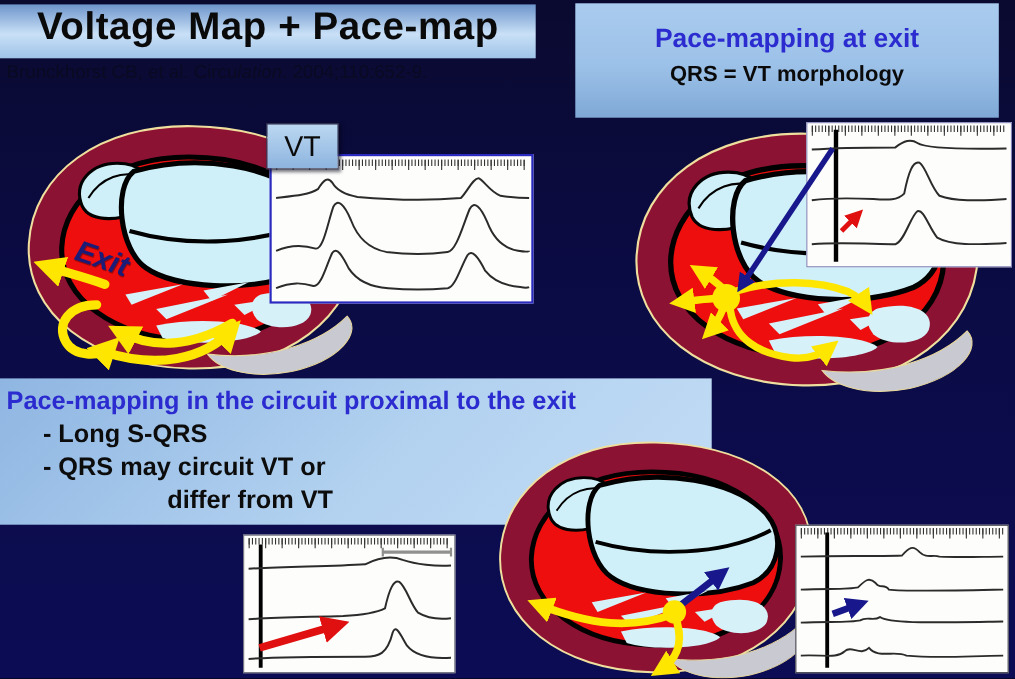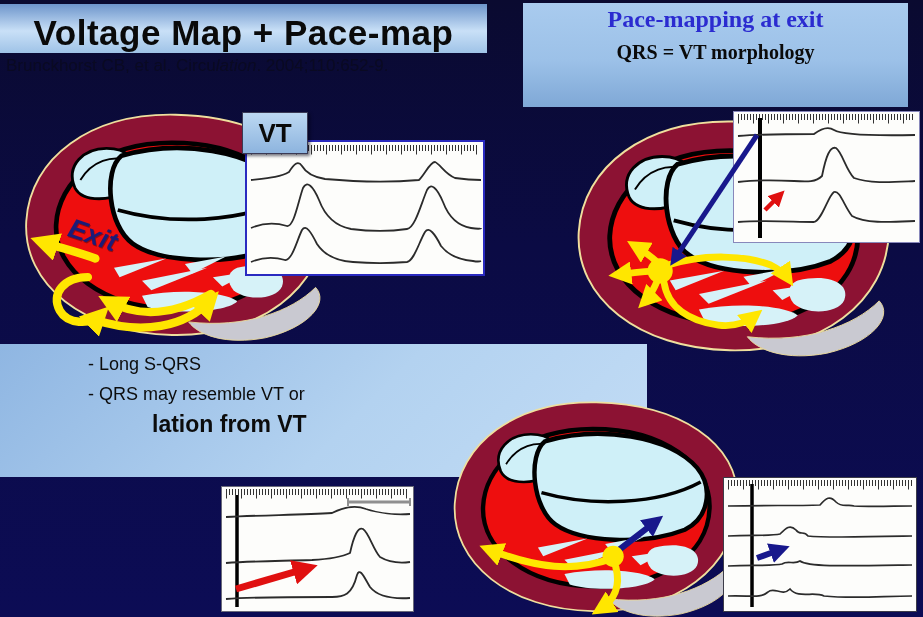--- a/index.html
+++ b/index.html
@@ -6,46 +6,46 @@
   #stage{
     position:relative;width:923px;height:617px;overflow:hidden;
     font-family:"Liberation Sans",sans-serif;
     background:linear-gradient(180deg,#0a0a30 0%,#0b0b44 40%,#0c0c55 100%);
   }
   .abs{position:absolute;}
   
   .title-box{
     left:0;top:4px;width:487px;height:49px;z-index:5;
     background:linear-gradient(180deg,#6d95cb 0%,#c9e0f7 55%,#9fc3e7 100%);
-    display:flex;align-items:flex-end;justify-content:center;
+    display:flex;align-items:flex-start;justify-content:center;
   }
   .title-box .t{font-size:35px;font-weight:bold;color:#0a0a0a;letter-spacing:.5px;}
   .citation{left:6px;top:56px;z-index:2;font-size:17px;color:#0a0a22;white-space:nowrap;}
   .citation i{font-style:italic;}
   .exit-box{
     left:523px;top:3px;width:385px;height:104px;z-index:5;
     background:linear-gradient(180deg,#a9cbee 0%,#9cc1e8 55%,#7fa8d6 100%);
-    text-align:center;padding-top:0;box-sizing:border-box;font-family:Liberation Serif, serif;
+    text-align:center;padding-top:16px;box-sizing:border-box;
   }
   .exit-box .h{font-size:24px;font-weight:bold;color:#2b2bd0;line-height:33px;}
   .exit-box .b{font-size:20px;font-weight:bold;color:#0a0a0a;line-height:33px;}
   .prox-box{
     left:0;top:344px;width:647px;height:133px;z-index:2;
     background:linear-gradient(135deg,#8fb6e2 0%,#b3d2f0 55%,#c2dcf5 100%);
     box-sizing:border-box;padding-top:5px;
   }
   .prox-box .h{font-size:23px;font-weight:bold;color:#2b2bd0;line-height:30px;margin-left:6px;}
-  .prox-box .b{font-size:18px;font-weight:normal;color:#0c0c0c;line-height:30px;margin-left:88px;}
+  .prox-box .b{font-size:23px;font-weight:bold;color:#0c0c0c;line-height:30px;margin-left:39px;}
   .prox-box .c{font-size:23px;font-weight:bold;color:#0c0c0c;line-height:30px;margin-left:152px;}
   .vt-label{
     left:242px;top:112px;width:64px;height:40px;z-index:8;
     background:linear-gradient(180deg,#bcd8f2 0%,#8db4de 100%);
     border:1px solid #3a3a55;box-shadow:2px 2px 3px rgba(0,0,20,.55);
     display:flex;align-items:center;justify-content:center;
-    font-size:26px;font-weight:bold;color:#0a0a0a;
+    font-size:26px;font-weight:normal;color:#0a0a0a;
   }
   .exit-label{
     left:68px;top:220px;z-index:6;font-size:27px;font-weight:bold;font-style:italic;
     color:#1b1b78;transform:rotate(19deg);text-shadow:1px 1px 0 rgba(0,0,0,.35);
   }
   
   .panel{background:#fdfdfb;box-sizing:border-box;}
   .p1{left:245px;top:140px;width:240px;height:136px;border:2px solid #2a2ac0;z-index:6;}
   .p2{left:733px;top:111px;width:187px;height:132px;border:1px solid #8888bb;z-index:6;}
   .p3{left:221px;top:486px;width:193px;height:126px;border:1px solid #6a6a7a;z-index:4;}
@@ -153,23 +153,24 @@
       <g fill="none" stroke="#2b2b2b" stroke-width="1.8">
         <path d="M4,24 C30,22 60,22 80,22 C88,16 94,14 100,18 C106,22 130,24 181,23"></path>
         <path d="M4,70 C20,68 40,68 60,69 C74,70 82,70 88,64 C92,44 96,34 102,36 C108,40 112,58 120,66 C136,72 160,70 181,69"></path>
         <path d="M4,110 C30,108 60,110 80,110 C88,108 94,84 100,80 C106,78 110,94 118,104 C132,112 158,110 181,109"></path>
       </g>
       <path d="M31,98 L46,83" fill="none" stroke="#e01010" stroke-width="4.5" marker-end="url(#ah-r)"></path>
     </svg>
   </div>
 
   <div class="abs prox-box">
+    <div class="h">Pace-mapping in the circuit proximal to the exit</div>
     <div class="b">-  Long S-QRS</div>
-    <div class="b">-  QRS may resemble VT or</div>
-    <div class="c">lation from VT</div>
+    <div class="b">-  QRS may circuit VT or</div>
+    <div class="c">differ from VT</div>
   </div>
 
   <svg class="abs" style="left:424px;top:390px;z-index:3;overflow:visible" width="334" height="230" viewBox="0 0 360 260">
     <use href="#heart-base" xlink:href="#heart-base"></use>
     <g fill="none" stroke="#ffe600" stroke-width="8" stroke-linecap="round">
       <path d="M205,190 C160,206 120,202 64,180" marker-end="url(#ah-y)"></path>
       <path d="M208,200 C214,222 206,238 190,248" marker-end="url(#ah-y)"></path>
     </g>
     <path d="M210,182 L254,148" fill="none" stroke="#18188c" stroke-width="7" stroke-linecap="round" marker-end="url(#ah-n)"></path>
     <circle cx="205" cy="188" r="12" fill="#ffe600"></circle>

